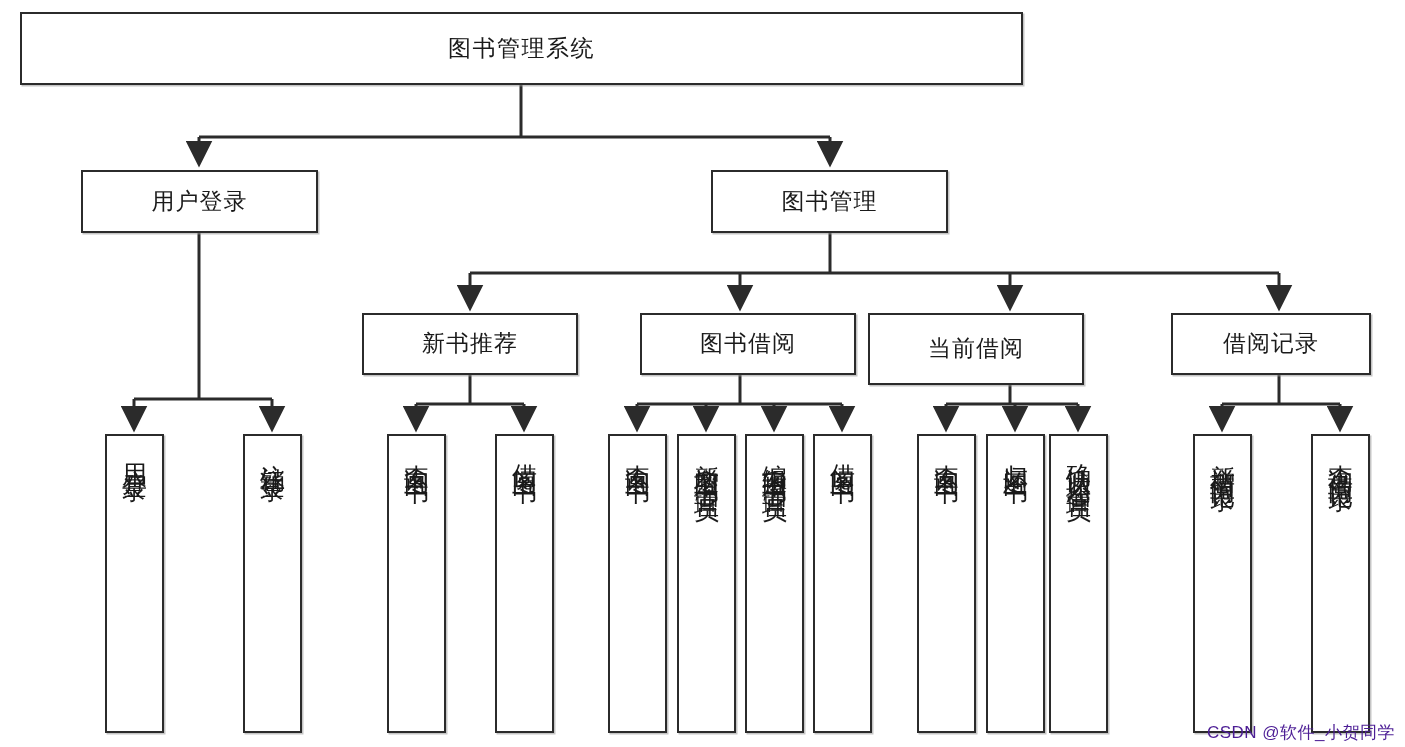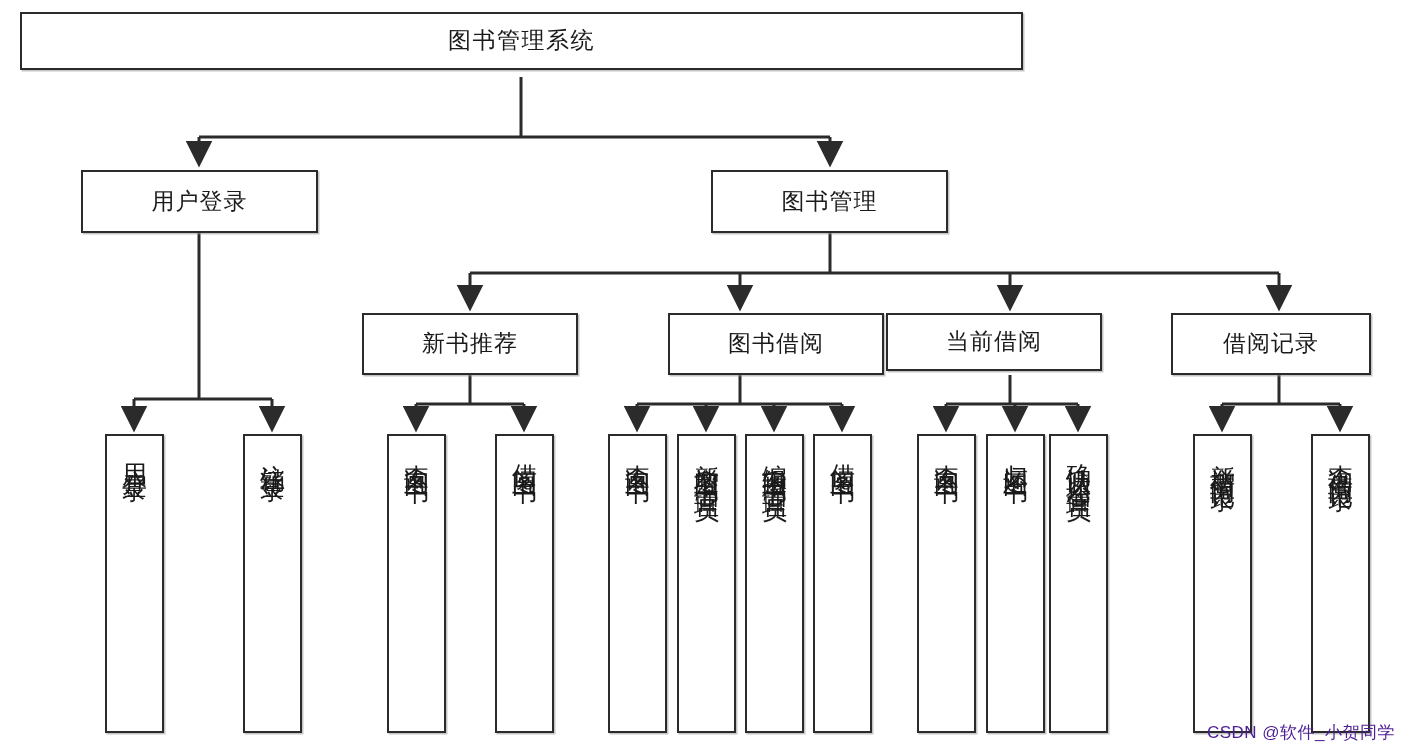--- a/index.html
+++ b/index.html
@@ -127,41 +127,41 @@
       <path d="M 1015 404 L 1015 428" marker-end="url(#arrow)"></path>
       <path d="M 1078 404 L 1078 428" marker-end="url(#arrow)"></path>
 
       <path d="M 1279 375 L 1279 404"></path>
       <path d="M 1222 404 L 1340 404"></path>
       <path d="M 1222 404 L 1222 428" marker-end="url(#arrow)"></path>
       <path d="M 1340 404 L 1340 428" marker-end="url(#arrow)"></path>
     </g>
   </svg>
 
-  <div class="node horiz root" style="left:20px; top:12px; width:1003px; height:58px;">
+  <div class="node horiz root" style="left:20px; top:12px; width:1003px; height:73px;">
     <span class="node-label">图书管理系统</span>
   </div>
 
   <div class="node horiz" style="left:81px; top:170px; width:237px; height:63px;">
     <span class="node-label">用户登录</span>
   </div>
 
   <div class="node horiz" style="left:362px; top:313px; width:216px; height:62px;">
     <span class="node-label">新书推荐</span>
   </div>
 
   <div class="node horiz" style="left:711px; top:170px; width:237px; height:63px;">
     <span class="node-label">图书管理</span>
   </div>
 
-  <div class="node horiz" style="left:668px; top:313px; width:216px; height:62px;">
+  <div class="node horiz" style="left:640px; top:313px; width:216px; height:62px;">
     <span class="node-label">图书借阅</span>
   </div>
 
-  <div class="node horiz" style="left:886px; top:313px; width:216px; height:58px;">
+  <div class="node horiz" style="left:868px; top:313px; width:216px; height:72px;">
     <span class="node-label">当前借阅</span>
   </div>
 
   <div class="node horiz" style="left:1171px; top:313px; width:200px; height:62px;">
     <span class="node-label">借阅记录</span>
   </div>
 
   <div class="node vert" style="left:105px; top:434px; width:59px; height:299px;">
     <span class="node-label">用户登录</span>
   </div>

